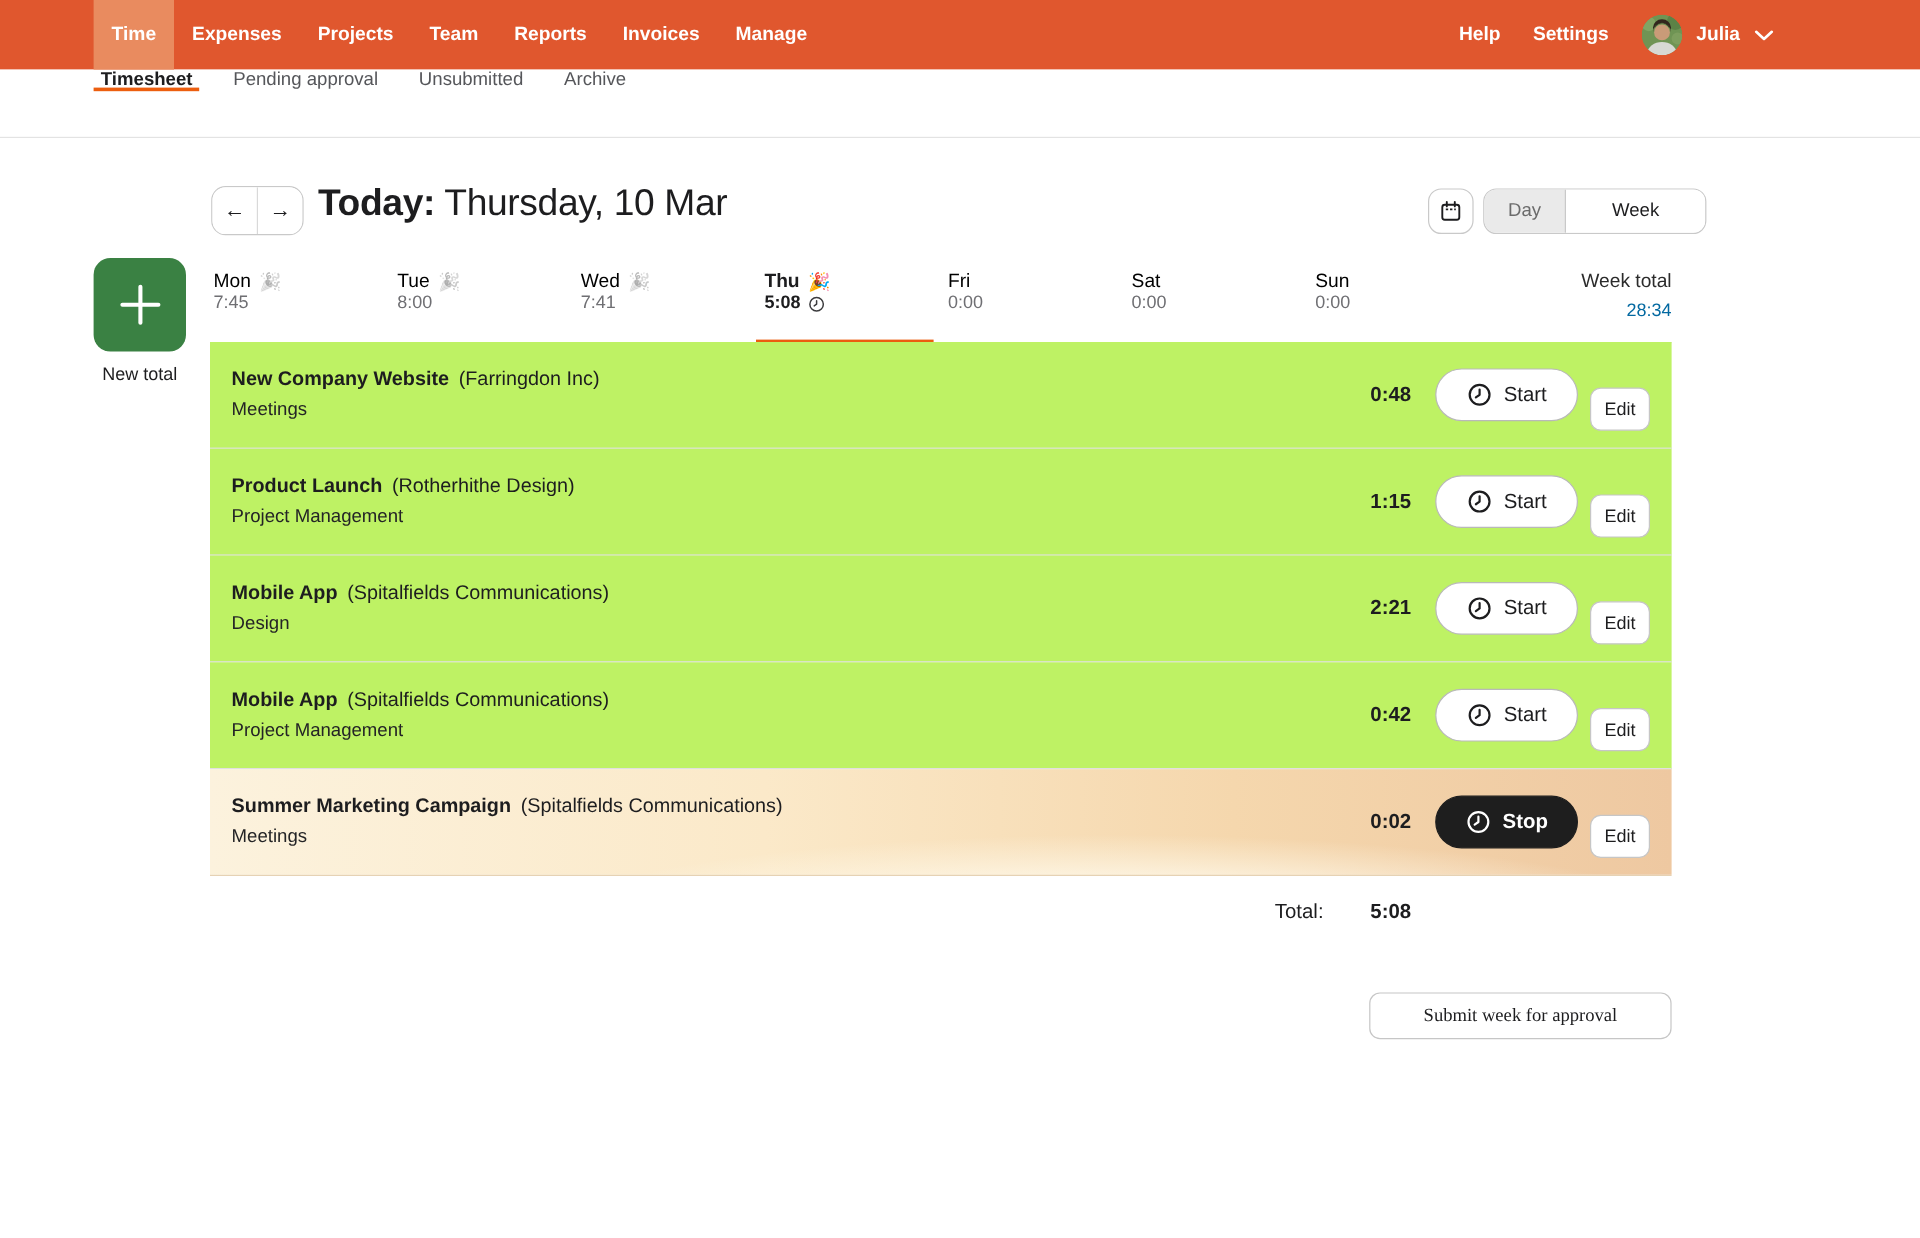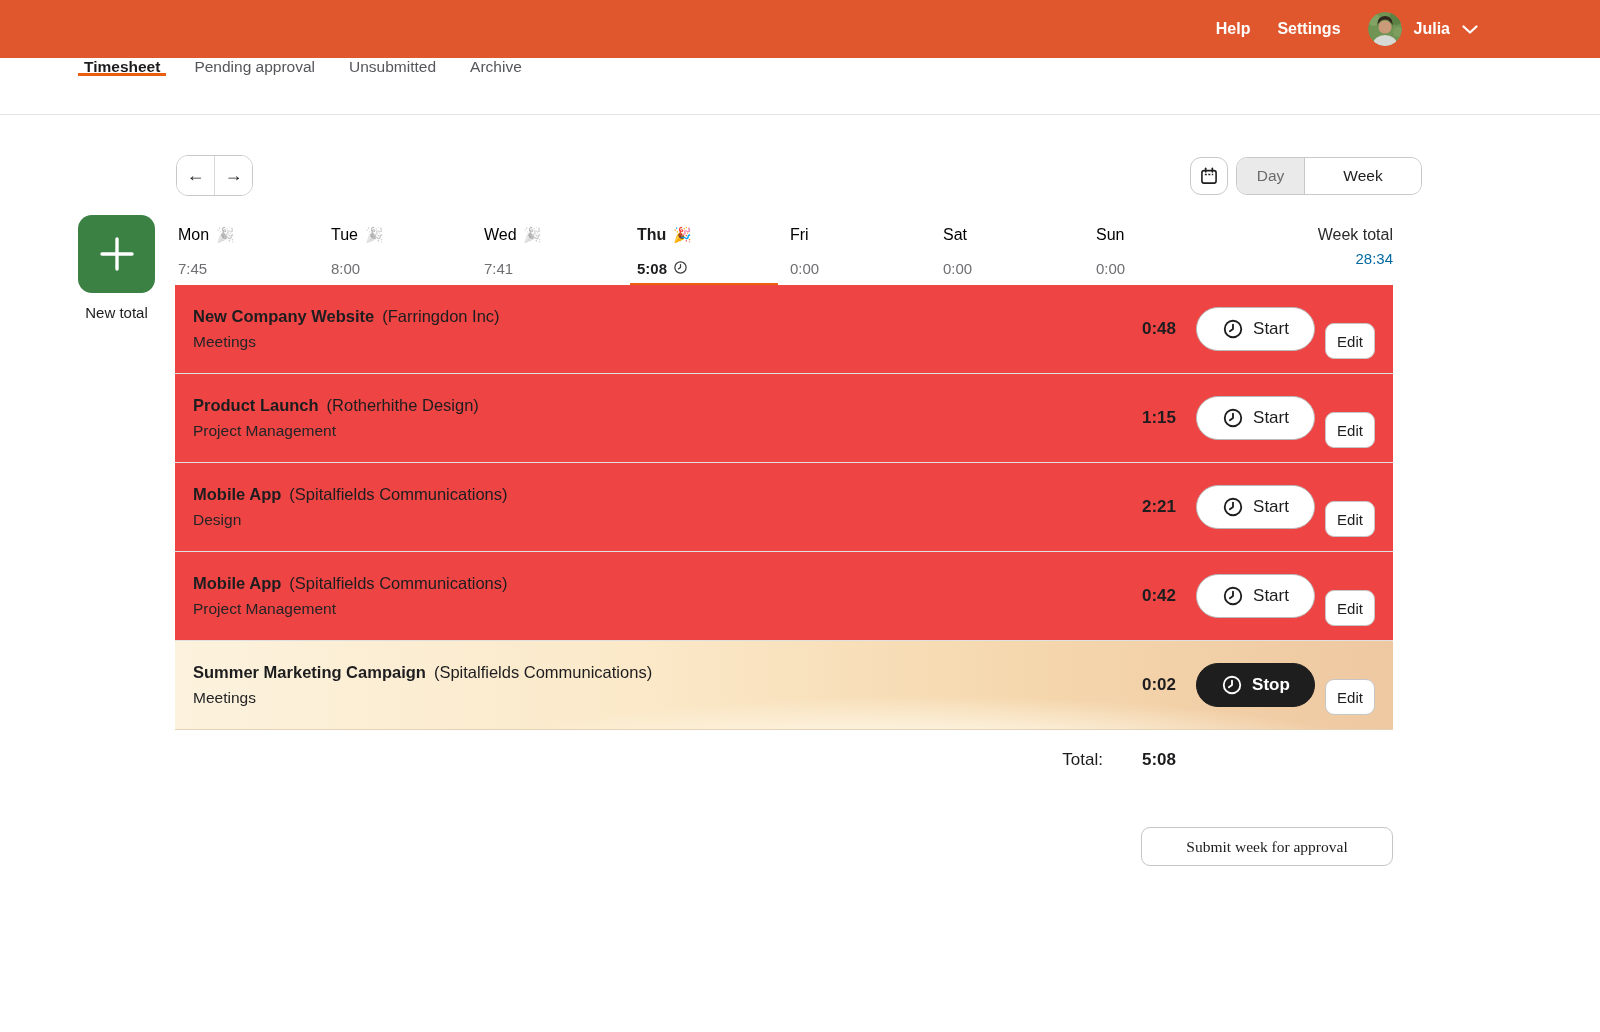--- a/index.html
+++ b/index.html
@@ -40,35 +40,35 @@
   .seg-day { width:68px; background:#eaeaea; color:#6b6b6b; border-right:1px solid #c9c9c9; }
   .seg-week { flex:1; background:#fff; color:#1d1d1f; }
 
   .new-entry-btn { position:absolute; left:78px; top:100px; width:77px; height:78px; border-radius:14px; background:#3a8143; border:none; cursor:pointer; display:flex; align-items:center; justify-content:center; }
   .new-entry-label { position:absolute; left:78px; top:189px; width:77px; text-align:center; font-size:15px; color:#1d1d1f; }
 
   
   .week-header { position:absolute; left:178px; top:111px; width:1215px; display:flex; }
   .day-col { width:153px; cursor:pointer; }
   .day-name { display:flex; align-items:center; gap:7px; font-size:16px; color:#000000; }
-  .day-time { display:flex; align-items:flex-start; gap:6px; margin-top:16px; font-size:15px; color:#6f6f73; }
+  .day-time { display:flex; align-items:flex-end; gap:6px; margin-top:0; font-size:15px; color:#6f6f73; }
   .day-col.active .day-name { color:#1d1d1f; font-weight:700; }
   .day-col.active .day-time { color:#1d1d1f; font-weight:700; }
   .emoji { font-size:15px; }
   .emoji.muted { filter:grayscale(1) opacity(.45); }
   .week-total { margin-left:auto; text-align:right; cursor:default; }
   .week-total .wt-label { font-size:16px; color:#2b2b2b; }
   .week-total .wt-value { margin-top:6px; font-size:15px; color:#0369a1; }
 
   .week-divider { position:absolute; left:178px; top:170px; width:1215px; height:1px; background:#dcdcdc; }
   .day-underline { position:absolute; left:630px; top:168px; width:148px; height:4px; background:#ec5e0f; }
 
   
   .entry-list { position:absolute; left:175px; top:170px; width:1218px; }
-  .entry-row { display:flex; align-items:center; height:89px; padding:0 18px; border-bottom:1px solid #e0e0e0; background:#ef4444; }
+  .entry-row { display:flex; align-items:center; height:89px; padding:0 18px; border-bottom:1px solid #e0e0e0; background:#bef264; }
   .entry-row.running {
     border-bottom-color:#e6d2b4;
     background:
       radial-gradient(60% 140% at 62% 160%, rgba(255,252,240,.85) 35%, rgba(255,252,240,0) 70%),
       linear-gradient(90deg, #fcf2dd 0%, #fbe9c9 38%, #f5d7ad 70%, #eec8a1 100%);
   }
   .entry-text { flex:1; min-width:0; }
   .entry-line1 { font-size:16.5px; }
   .entry-project { font-weight:700; color:#1d1d1f; }
   .entry-client { margin-left:8px; color:#1d1d1f; }
@@ -86,20 +86,29 @@
   .submit-btn { position:absolute; left:1141px; top:712px; width:252px; height:39px; border-radius:9px; border:1px solid #c6c6c6; background:#fff; font-size:15.5px; color:#1d1d1f; cursor:pointer; font-family:Liberation Serif, serif; }
 
   svg.icon { display:block; }
 </style>
 </head>
 <body>
 
 <div class="page">
 
   <div class="topnav">
+    <div class="topnav-left">
+        <div class="nav-item active">Time</div>
+        <div class="nav-item">Expenses</div>
+        <div class="nav-item">Projects</div>
+        <div class="nav-item">Team</div>
+        <div class="nav-item">Reports</div>
+        <div class="nav-item">Invoices</div>
+        <div class="nav-item">Manage</div>
+      </div>
     <div class="topnav-right">
       <span class="nav-link">Help</span>
       <span class="nav-link">Settings</span>
       <span class="user-chip">
         <span class="avatar">
           <svg class="icon" width="34" height="34" viewBox="0 0 34 34">
             <defs>
                 <clipPath id="avclip">
                   <circle cx="17" cy="17" r="17"></circle>
                 </clipPath>
@@ -131,20 +140,21 @@
       <div class="tab">Archive</div>
     </div>
 
   <div class="content">
 
     <div class="arrow-group">
       <button class="arrow-btn">←</button>
       <button class="arrow-btn">→</button>
     </div>
 
+    <div class="page-title"><b>Today:</b><span> Thursday, 10 Mar</span></div>
 
     <button class="cal-btn">
       <svg class="icon" width="20" height="20" viewBox="0 0 24 24">
           <rect x="3.5" y="5.5" width="17" height="15" rx="2.5" fill="none" stroke="#1d1d1f" stroke-width="1.9"></rect>
           <line x1="8" y1="2.8" x2="8" y2="7.2" stroke="#1d1d1f" stroke-width="1.9" stroke-linecap="round"></line>
           <line x1="16" y1="2.8" x2="16" y2="7.2" stroke="#1d1d1f" stroke-width="1.9" stroke-linecap="round"></line>
           <line x1="7" y1="10.2" x2="17" y2="10.2" stroke="#1d1d1f" stroke-width="1.6" stroke-dasharray="2.4 1.8"></line>
         </svg>
     </button>
 

